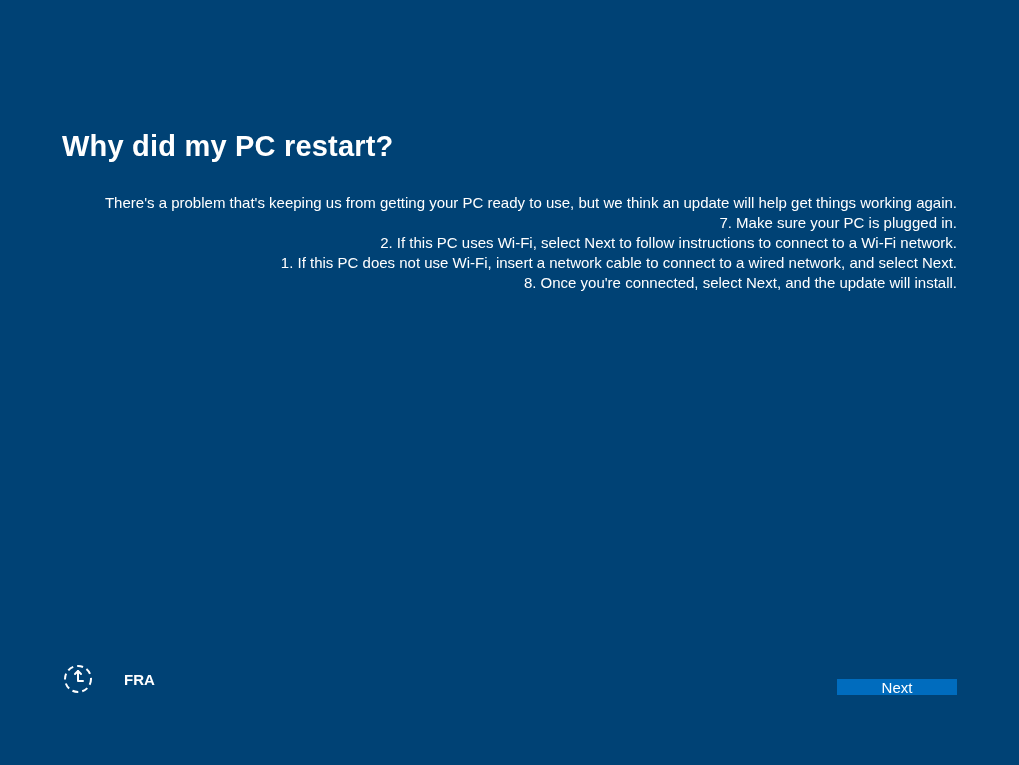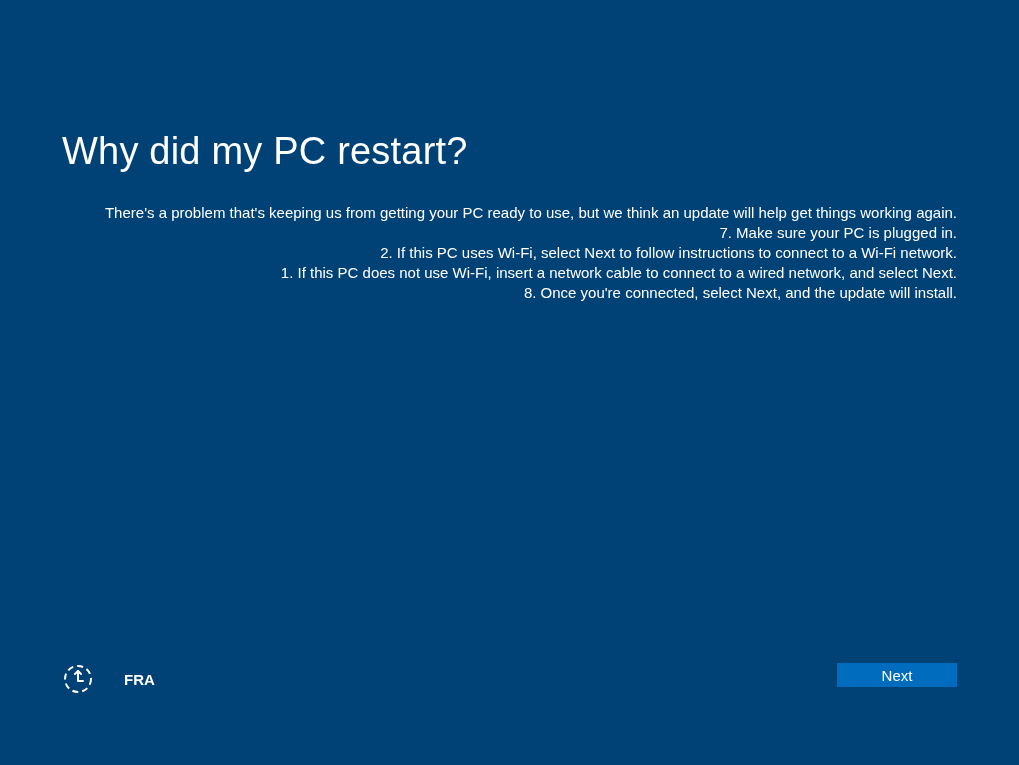--- a/index.html
+++ b/index.html
@@ -13,41 +13,41 @@
       background-color: #004275;
       font-family: "Segoe UI", "Segoe UI Light", Arial, sans-serif;
       color: #ffffff;
       overflow: hidden;
       position: relative;
     }
     .content {
       padding: 130px 62px 0 62px;
     }
     .title {
-      font-size: 38px;
-      font-weight: 400;
+      font-size: 29px;
+      font-weight: 700;
       margin-bottom: 30px;
       letter-spacing: 0.2px;
     }
     .body-text {
       font-size: 15px;
       line-height: 20px;
       font-weight: 400;
     }
     .body-text div {
       margin: 0;
       text-align: right;
     }
     .footer {
       position: absolute;
       bottom: 70px;
       left: 62px;
       right: 62px;
       display: flex;
-      align-items: flex-start;
+      align-items: flex-end;
       justify-content: space-between;
     }
     .footer-left {
       display: flex;
       align-items: center;
       gap: 30px;
     }
     .ease-icon {
       width: 32px;
       height: 32px;
@@ -65,21 +65,21 @@
     .lang-label {
       font-size: 15px;
       font-weight: 600;
       cursor: pointer;
     }
     .next-button {
       background-color: #006cbe;
       color: #ffffff;
       border: none;
       width: 120px;
-      height: 24px;
+      height: 16px;
       font-size: 15px;
       font-family: inherit;
       cursor: pointer;
       font-weight: 400;
     }
   </style>
 </head>
 <body>
 
 <div class="content">

